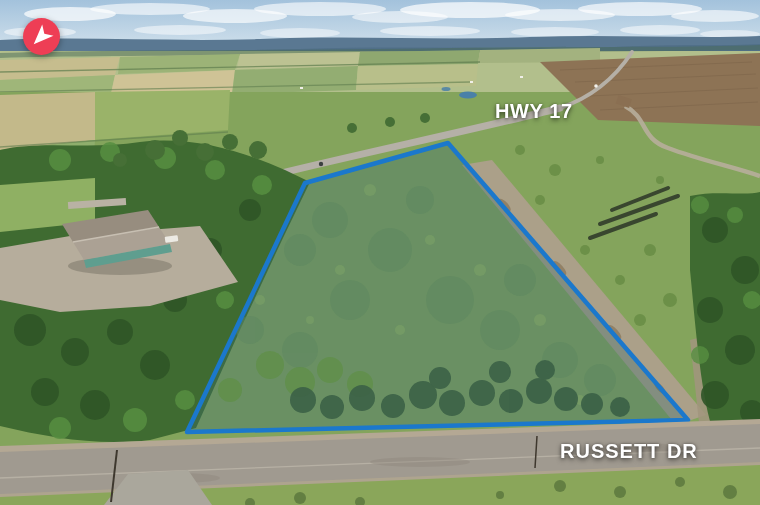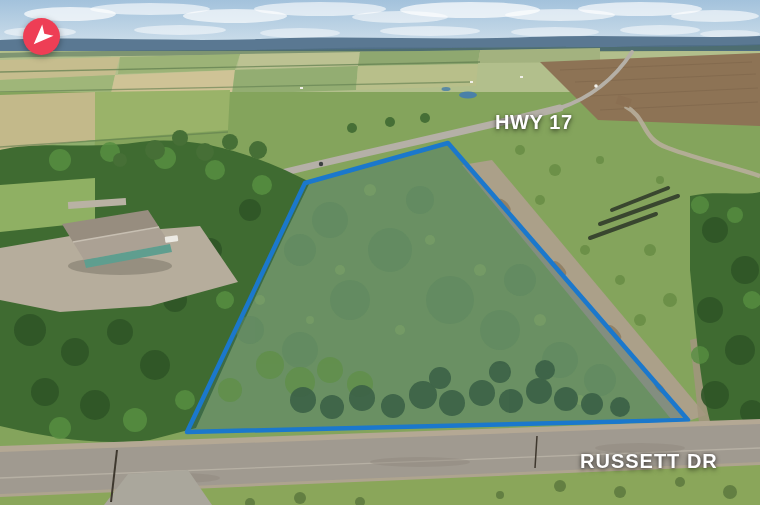--- a/index.html
+++ b/index.html
@@ -8,22 +8,22 @@
     font-family:"Liberation Sans",sans-serif;
     background:#84a45c;
   }
   .scene{position:absolute;inset:0;display:block;}
   .road-label{
     position:absolute;color:#fff;font-weight:800;font-size:20px;
     letter-spacing:.6px;
     text-shadow:0 2px 5px rgba(0,0,0,.55),0 0 3px rgba(0,0,0,.35);
     white-space:nowrap;user-select:none;
   }
-  .label-hwy{left:483px;top:111px;padding-left:12px;}
-  .label-street{left:560px;top:450px;letter-spacing:1px;margin-left:20px;}
+  .label-hwy{left:483px;top:100px;padding-left:12px;}
+  .label-street{left:560px;top:440px;letter-spacing:1px;}
   .compass{
     position:absolute;left:23px;top:18px;width:37px;height:37px;
     filter:drop-shadow(0 2px 3px rgba(0,0,0,.35));
   }
 </style>
 </head>
 <body>
 
 <div class="stage">
 

